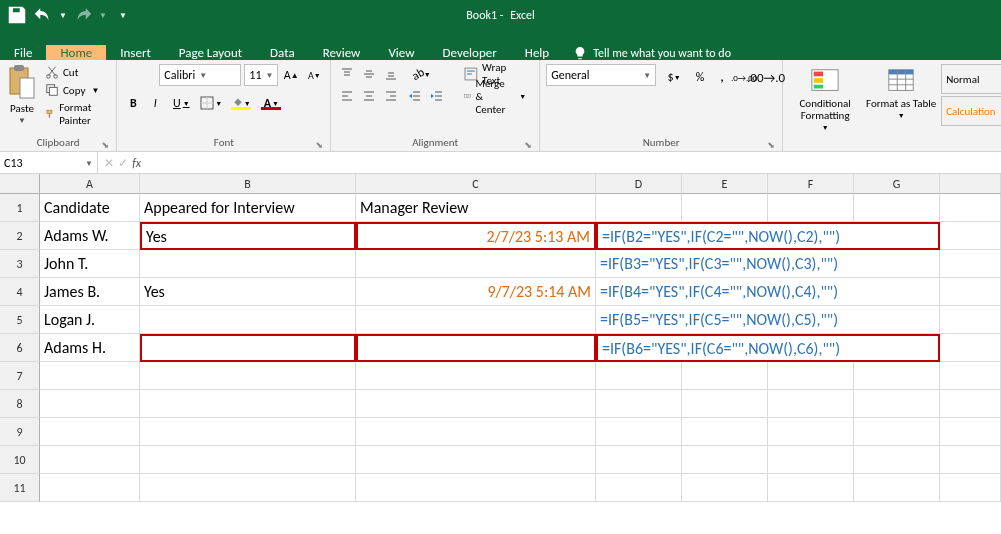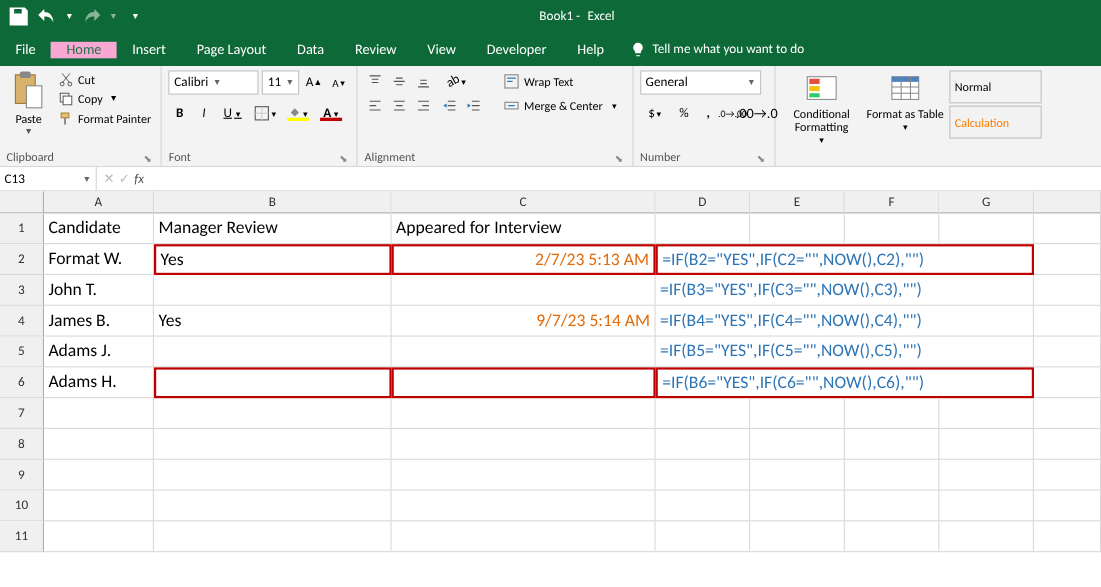--- a/index.html
+++ b/index.html
@@ -3,48 +3,48 @@
 <meta charset="utf-8">
 <style>
 * { box-sizing: border-box; margin: 0; padding: 0; font-family: "Segoe UI", Calibri, sans-serif; }
 body { background: #fff; width: 1001px; height: 534px; overflow: hidden; font-size: 12px; }
 
 
 .titlebar { background: #0e6938; height: 30px; display: flex; align-items: center; color: #fff; position: relative; }
 .qat { display: flex; align-items: center; gap: 4px; padding-left: 6px; }
 .qat .icon, .qat .sep { width: 22px; height: 22px; display: flex; align-items: center; justify-content: center; cursor: pointer; }
 .qat svg { fill: #fff; }
-.title-text { position: absolute; left: 50%; transform: translateX(-50%); font-size: 12px; margin-left: 24px; }
+.title-text { position: absolute; left: 50%; transform: translateX(-50%); font-size: 12px; }
 .title-text .app { margin-left: 4px; }
 
 
-.menubar { background: #0e6938; height: 30px; display: flex; align-items: center; }
+.menubar { background: #0e6938; height: 30px; display: flex; align-items: flex-end; }
 .menubar .tab { padding: 0 14px; color: #fff; font-size: 13px; display: flex; align-items: center; cursor: pointer; }
-.menubar .tab.active { background: #f9a8d4; color: #217346; }
+.menubar .tab.active { background: #fdba74; color: #217346; }
 .tellme { display: flex; align-items: center; gap: 6px; color: #fff; padding: 0 10px; font-size: 12px; }
 .tellme svg { fill: #fff; }
 
 
 .ribbon { background: #f3f3f3; border-bottom: 1px solid #d4d4d4; height: 92px; display: flex; }
 .group { border-right: 1px solid #d4d4d4; display: flex; flex-direction: column; padding: 4px 6px 0; }
 .group-body { flex: 1; display: flex; align-items: flex-start; gap: 4px; }
-.group-label { font-size: 11px; color: #555; padding: 2px 0; position: relative; }
+.group-label { text-align: center; font-size: 11px; color: #555; padding: 2px 0; position: relative; }
 .group-label .launcher { position: absolute; right: 0; bottom: 2px; width: 10px; height: 10px; font-size: 9px; color: #888; }
 
 .paste-btn { display: flex; flex-direction: column; align-items: center; width: 40px; cursor: pointer; }
 .paste-btn svg { width: 32px; height: 36px; }
 .paste-lbl { font-size: 11px; margin-top: 2px; }
 .clip-opts { display: flex; flex-direction: column; gap: 2px; }
 .clip-opts .opt { font-size: 11px; display: flex; align-items: center; gap: 4px; cursor: pointer; padding: 1px 3px; }
 .clip-opts svg { width: 14px; height: 14px; }
 
 .font-top { display: flex; gap: 3px; align-items: center; }
 .combo { border: 1px solid #c0c0c0; background: #fff; height: 22px; display: flex; align-items: center; padding: 0 4px; font-size: 12px; }
 .combo .dd { margin-left: 4px; font-size: 8px; color: #666; }
-.font-name { width: 82px; }
+.font-name { width: 82px; margin-left: 36px; }
 .font-size { width: 34px; }
 .sq { width: 20px; height: 20px; display: flex; align-items: center; justify-content: center; border: 1px solid transparent; cursor: pointer; font-size: 12px; }
 .sq.dd { width: 28px; }
 .font-bot { display: flex; gap: 2px; align-items: center; margin-top: 3px; }
 .font-bot .B { font-weight: bold; }
 .font-bot .I { font-style: italic; }
 .font-bot .U { text-decoration: underline; }
 .color-bar { position: relative; }
 .color-bar::after { content: ""; position: absolute; bottom: 2px; left: 3px; right: 3px; height: 3px; }
 .fill-bar::after { background: #ffff00; }
@@ -62,21 +62,21 @@
 .big-btn { display: flex; flex-direction: column; align-items: center; width: 72px; cursor: pointer; padding-top: 2px; }
 .big-btn svg { width: 30px; height: 30px; }
 .big-btn span { font-size: 11px; text-align: center; line-height: 1.1; margin-top: 2px; }
 
 .styles-list { display: flex; flex-direction: column; gap: 2px; }
 .style-cell { border: 1px solid #c0c0c0; width: 84px; height: 30px; display: flex; align-items: center; padding-left: 4px; font-size: 11px; cursor: pointer; }
 .style-calc { background: #f2f2f2; color: #fa7d00; }
 
 
 .fxbar { display: flex; align-items: center; border-bottom: 1px solid #d4d4d4; height: 22px; background: #fff; }
-.namebox { width: 88px; border-right: 1px solid #d4d4d4; display: flex; align-items: center; padding: 0 4px; font-size: 12px; height: 100%; }
+.namebox { width: 98px; border-right: 1px solid #d4d4d4; display: flex; align-items: center; padding: 0 4px; font-size: 12px; height: 100%; }
 .namebox .dd { margin-left: auto; font-size: 8px; color: #666; }
 .fx-btns { display: flex; align-items: center; gap: 4px; padding: 0 6px; color: #bbb; }
 .fx-btns .fx { color: #555; font-style: italic; }
 .formula-input { flex: 1; border: none; outline: none; font-size: 12px; padding: 0 4px; }
 
 
 .grid { display: grid; grid-template-columns: 40px 100px 216px 240px 86px 86px 86px 86px 61px; }
 .hdr, .rh, .cell { border-right: 1px solid #d9d9d9; border-bottom: 1px solid #d9d9d9; height: 28px; display: flex; align-items: center; font-size: 16px; font-family: Calibri, sans-serif; }
 .corner { background: #f0f0f0; border-right: 1px solid #b0b0b0; border-bottom: 1px solid #b0b0b0; height: 20px; }
 .hdr { background: #f0f0f0; justify-content: center; height: 20px; font-size: 12px; color: #333; border-bottom: 1px solid #b0b0b0; }
@@ -308,21 +308,21 @@
             </svg>
             <span>Merge &amp; Center</span>
             <span style="font-size:7px;margin-left:3px">▼</span>
           </div>
       </div>
     </div>
     <div class="group-label"><span>Alignment</span><span class="launcher">⬊</span></div>
   </div>
 
   <div class="group">
-    <div class="group-body" style="flex-direction:column">
+    <div class="group-body" style="">
       <div class="combo num-fmt">
           <span>General</span>
           <span class="dd" style="margin-left:auto">▼</span>
         </div>
       <div class="num-bot">
         <div class="sq dd">$<span style="font-size:7px">▼</span></div>
         <div class="sq">%</div>
         <div class="sq">
             <b>,</b>
           </div>
@@ -385,30 +385,30 @@
   <div class="hdr">B</div>
   <div class="hdr">C</div>
   <div class="hdr">D</div>
   <div class="hdr">E</div>
   <div class="hdr">F</div>
   <div class="hdr">G</div>
   <div class="hdr"></div>
 
   <div class="rh">1</div>
   <div class="cell">Candidate</div>
+  <div class="cell">Appeared for Interview</div>
   <div class="cell">Manager Review</div>
-  <div class="cell">Appeared for Interview</div>
   <div class="cell"></div>
   <div class="cell"></div>
   <div class="cell"></div>
   <div class="cell"></div>
   <div class="cell"></div>
 
   <div class="rh">2</div>
-  <div class="cell">Format W.</div>
+  <div class="cell">Adams W.</div>
   <div class="cell hlbox">
       <span>Yes</span>
     </div>
   <div class="cell right orange hlbox" style="border-left:2px solid #c00000">2/7/23 5:13 AM</div>
   <div class="cell blue formula-cell hlbox">=IF(B2="YES",IF(C2="",NOW(),C2),"")</div>
   <div class="cell"></div>
 
   <div class="rh">3</div>
   <div class="cell">John T.</div>
   <div class="cell"></div>
@@ -417,21 +417,21 @@
   <div class="cell"></div>
 
   <div class="rh">4</div>
   <div class="cell">James B.</div>
   <div class="cell">Yes</div>
   <div class="cell right orange">9/7/23 5:14 AM</div>
   <div class="cell blue formula-cell">=IF(B4="YES",IF(C4="",NOW(),C4),"")</div>
   <div class="cell"></div>
 
   <div class="rh">5</div>
-  <div class="cell">Adams J.</div>
+  <div class="cell">Logan J.</div>
   <div class="cell"></div>
   <div class="cell"></div>
   <div class="cell blue formula-cell">=IF(B5="YES",IF(C5="",NOW(),C5),"")</div>
   <div class="cell"></div>
 
   <div class="rh">6</div>
   <div class="cell">Adams H.</div>
   <div class="cell hlbox"></div>
   <div class="cell hlbox" style="border-left:2px solid #c00000"></div>
   <div class="cell blue formula-cell hlbox">=IF(B6="YES",IF(C6="",NOW(),C6),"")</div>

